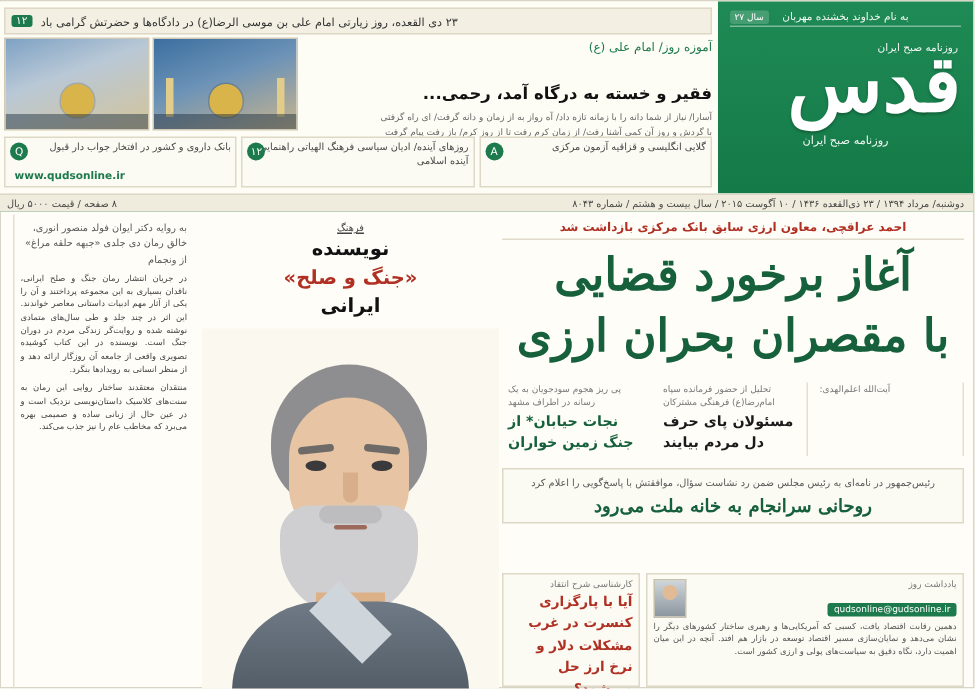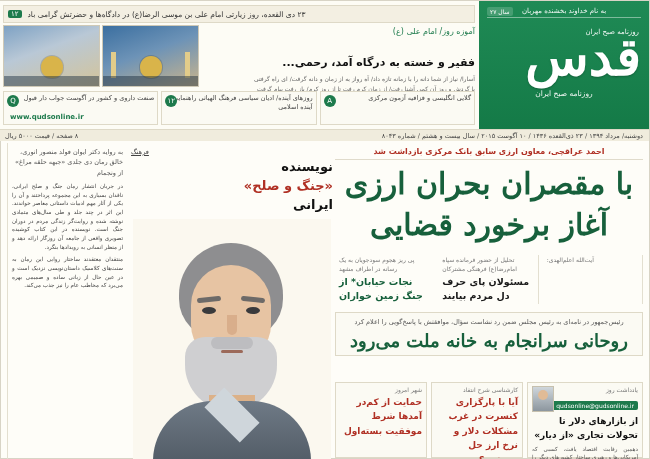--- a/index.html
+++ b/index.html
@@ -121,21 +121,21 @@
   .date-bar{
     position:absolute;top:128px;right:0;width:650px;height:12px;
     background:#f0ecdd;border-top:1px solid #ded9c7;
     font-size:6.5px;color:#444;
     display:flex;align-items:center;justify-content:space-between;
     padding:0 6px;box-sizing:border-box;
   }
 
   
   .body-wrap{
-    position:absolute;top:142px;right:0;width:642px;height:317px;
+    position:absolute;top:142px;right:0;width:592px;height:317px;padding-left:48px;
   }
 
   
   .col-portrait{
     position:absolute;top:0;left:0;width:120px;height:317px;
     border-left:1px solid #e3dfd0;
     padding:4px;box-sizing:border-box;
   }
   .col-portrait .kicker{
     font-size:6.5px;color:#555;line-height:1.6;text-align:right;
@@ -143,21 +143,21 @@
   .col-text{
     font-size:5.6px;color:#444;line-height:1.55;text-align:justify;
     margin-top:4px;
   }
 
   .portrait-col{
     position:absolute;top:0;left:120px;width:210px;height:317px;
     padding:4px;box-sizing:border-box;
   }
   .portrait-kicker{
-    font-size:6.5px;color:#444;text-align:left;line-height:1.7;text-decoration:underline;
+    font-size:6.5px;color:#444;text-align:center;line-height:1.7;text-decoration:underline;
   }
   .portrait-frame{
     position:relative;margin:4px auto 0;width:198px;height:252px;
     background:#fbf8ef;overflow:hidden;
   }
   
   .pt-hair{
     position:absolute;top:24px;left:46px;width:104px;height:96px;
     background:#8e8e90;border-radius:52px 52px 40px 40px;
   }
@@ -228,21 +228,21 @@
   .cell .h{font-size:9.5px;font-weight:bold;color:#1a1a1a;line-height:1.5;margin-top:2px;}
   .cell .h.green{color:#17603c;}
   .cell .h.red{color:#b03024;}
 
   .band{
     margin-top:8px;border:1px solid #ded9c7;background:#fbfaf3;
     padding:4px 6px;box-sizing:border-box;
   }
   .band .sub{font-size:6.5px;color:#555;line-height:1.6;text-align:center;}
   .band .bh{
-    font-size:18px;font-weight:bold;color:#17603c;text-align:center;margin-top:3px;
+    font-size:12px;font-weight:bold;color:#17603c;text-align:center;margin-top:3px;
     font-family:"DejaVu Serif","Liberation Serif",serif;
   }
 
   .bottom-row{
     position:absolute;bottom:2px;right:6px;width:308px;height:76px;
     display:flex;gap:4px;
   }
   .bcell{
     border:1px solid #ded9c7;background:#fbfaf3;
     padding:3px 4px;box-sizing:border-box;text-align:right;position:relative;
@@ -317,21 +317,21 @@
           <span>گلایی انگلیسی و قزاقیه
 آزمون مرکزی</span>
         </div>
         <div class="mini-card">
           <span class="dot">۱۲</span>
           <span>روزهای آینده/ ادیان سیاسی فرهنگ
 الهیاتی راهنمایی آینده اسلامی</span>
         </div>
         <div class="mini-card">
           <span class="dot">Q</span>
-          <span>صنعت داروی و کشور در آگوست
+          <span>بانک داروی و کشور در افتخار
 جواب دار قبول</span>
           <span class="site-url">www.qudsonline.ir</span>
         </div>
       </div>
     </div>
 
     <div class="date-bar">
       <span>دوشنبه/ مرداد ۱۳۹۴ / ۲۳ ذی‌القعده ۱۴۳۶ / ۱۰ آگوست ۲۰۱۵ / سال بیست و هشتم / شماره ۸۰۴۳</span>
       <span>۸ صفحه / قیمت ۵۰۰۰ ریال</span>
     </div>
@@ -343,21 +343,21 @@
       <div class="kicker">به روایه دکتر ایوان فولد
 منصور انوری، خالق رمان
 دی جلدی «جبهه حلقه
 مراغ» از ونجمام</div>
       <div class="col-text">در جریان انتشار رمان جنگ و صلح ایرانی، ناقدان بسیاری به این مجموعه پرداختند و آن را یکی از آثار مهم ادبیات داستانی معاصر خواندند. این اثر در چند جلد و طی سال‌های متمادی نوشته شده و روایت‌گر زندگی مردم در دوران جنگ است. نویسنده در این کتاب کوشیده تصویری واقعی از جامعه آن روزگار ارائه دهد و از منظر انسانی به رویدادها بنگرد.</div>
       <div class="col-text">منتقدان معتقدند ساختار روایی این رمان به سنت‌های کلاسیک داستان‌نویسی نزدیک است و در عین حال از زبانی ساده و صمیمی بهره می‌برد که مخاطب عام را نیز جذب می‌کند.</div>
     </div>
 
     <div class="portrait-col">
       <div class="portrait-kicker">فرهنگ</div>
-      <div class="title" style="font-size:13px;font-weight:bold;line-height:1.45;color:#111;">
+      <div class="title" style="font-size:13px;font-weight:bold;text-align:center;line-height:1.45;color:#111;">
         <span>نویسنده</span><br>
         <span style="color:#b03024">«جنگ</span>
         <span style="color:#b03024">و صلح»</span><br>
         <span>ایرانی</span>
       </div>
       <div class="portrait-frame">
         <div class="pt-hair"></div>
         <div class="pt-face"></div>
         <div class="pt-brow l"></div>
         <div class="pt-brow r"></div>
@@ -370,22 +370,22 @@
         <div class="pt-neck"></div>
         <div class="pt-body"></div>
         <div class="pt-collar"></div>
       </div>
     </div>
 
     <div class="col-main">
 
       <div class="lead-line">احمد عراقچی، معاون ارزی سابق بانک مرکزی بازداشت شد</div>
 
+      <div class="main-headline">آغاز برخورد قضایی</div>
       <div class="main-headline">با مقصران بحران ارزی</div>
-      <div class="main-headline">آغاز برخورد قضایی</div>
 
       <div class="three-col">
         <div class="cell">
           <div class="tag">آیت‌الله اعلم‌الهدی:</div>
           <div class="h red"></div>
         </div>
         <div class="cell">
           <div class="tag">تحلیل از حضور فرمانده سپاه امام‌رضا(ع) فرهنگی مشترکان</div>
           <div class="h">مسئولان پای حرف دل مردم بیایند</div>
         </div>
@@ -400,28 +400,23 @@
         <div class="bh">روحانی سرانجام به خانه ملت می‌رود</div>
       </div>
 
       <div class="bottom-row">
         <div class="bcell w3">
           <div class="avatar">
               <div class="hd"></div>
             </div>
           <div class="tg">یادداشت روز</div>
           <div class="badge-green">qudsonline@gudsonline.ir</div>
-          <div class="tx">از بازارهای دلار تا تحولات تجاری «از دیار»</div>
           <div class="sm">دهمین رقابت اقتصاد یافت، کسبی که آمریکایی‌ها و رهبری ساختار کشورهای دیگر را نشان می‌دهد و نمایان‌سازی مسیر اقتصاد توسعه در بازار هم افتد. آنچه در این میان اهمیت دارد، نگاه دقیق به سیاست‌های پولی و ارزی کشور است.</div>
         </div>
         <div class="bcell w2">
           <div class="tg">کارشناسی شرح انتقاد</div>
           <div class="tx red">آیا با پارگزاری کنسرت در غرب مشکلات دلار و نرخ ارز حل می‌شود؟</div>
         </div>
-        <div class="bcell w1">
-          <div class="tg">شهر امروز</div>
-          <div class="tx red">حمایت از کم‌در آمدها شرط موفقیت بسته‌اول</div>
-        </div>
       </div>
 
     </div>
   </div>
 </div>
 
 </body></html>

